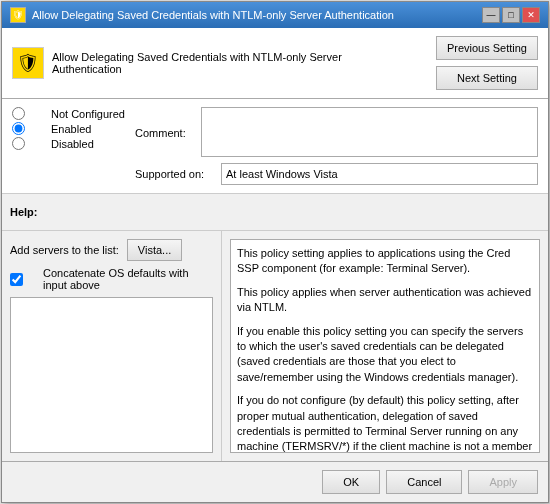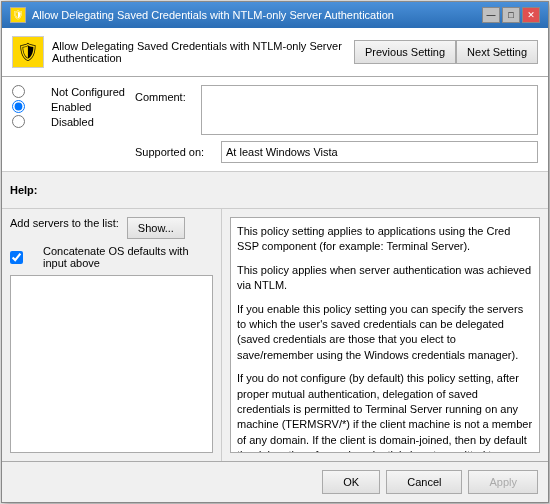--- a/index.html
+++ b/index.html
@@ -95,21 +95,23 @@
       font-size: 18px;
       flex-shrink: 0;
     }
     .header-title-text {
       font-size: 11px;
       color: #000;
       max-width: 300px;
     }
     .header-buttons {
       display: flex;
-      flex-shrink: 0;
+      gap: 6px;
+      flex-shrink: 0;
+      flex-direction: column;
     }
     .nav-btn {
       padding: 3px 10px;
       border: 1px solid #aaa;
       background: linear-gradient(to bottom, #f5f5f5, #e0e0e0);
       font-size: 11px;
       cursor: pointer;
       height: 24px;
     }
     .middle-section {
@@ -120,21 +122,21 @@
     }
     .comment-row {
       display: flex;
       align-items: flex-start;
       gap: 6px;
       margin-bottom: 6px;
     }
     .comment-label {
       font-size: 11px;
       color: #000;
-      margin-top: 6px;
+      margin-top: 20px;
       min-width: 60px;
     }
     .comment-box {
       flex: 1;
       height: 50px;
       border: 1px solid #aaa;
       background: white;
       resize: none;
       font-size: 11px;
     }
@@ -179,20 +181,21 @@
       width: 220px;
       flex-shrink: 0;
       border-right: 1px solid #ccc;
       padding: 8px;
       display: flex;
       flex-direction: column;
       gap: 6px;
     }
     .add-servers-row {
       display: flex;
+      align-items: center;
       gap: 8px;
     }
     .add-servers-label { font-size: 11px; }
     .show-btn {
       padding: 2px 10px;
       border: 1px solid #aaa;
       background: linear-gradient(to bottom, #f5f5f5, #e0e0e0);
       font-size: 11px;
       cursor: pointer;
       height: 22px;
@@ -339,21 +342,21 @@
 
   <div class="section-labels-row">
     <div class="section-label-right">Help:</div>
   </div>
 
   <div class="bottom-section">
 
     <div class="left-panel">
       <div class="add-servers-row">
         <span class="add-servers-label">Add servers to the list:</span>
-        <button class="show-btn">Show...</button>
+        <button class="show-btn">Vista...</button>
       </div>
       <div class="checkbox-row">
         <input type="checkbox" id="concat" checked="" style="">
         <label for="concat">Concatenate OS defaults with input above</label>
       </div>
       <div class="list-box"></div>
     </div>
 
     <div class="right-panel">
       <div class="help-text-area">

